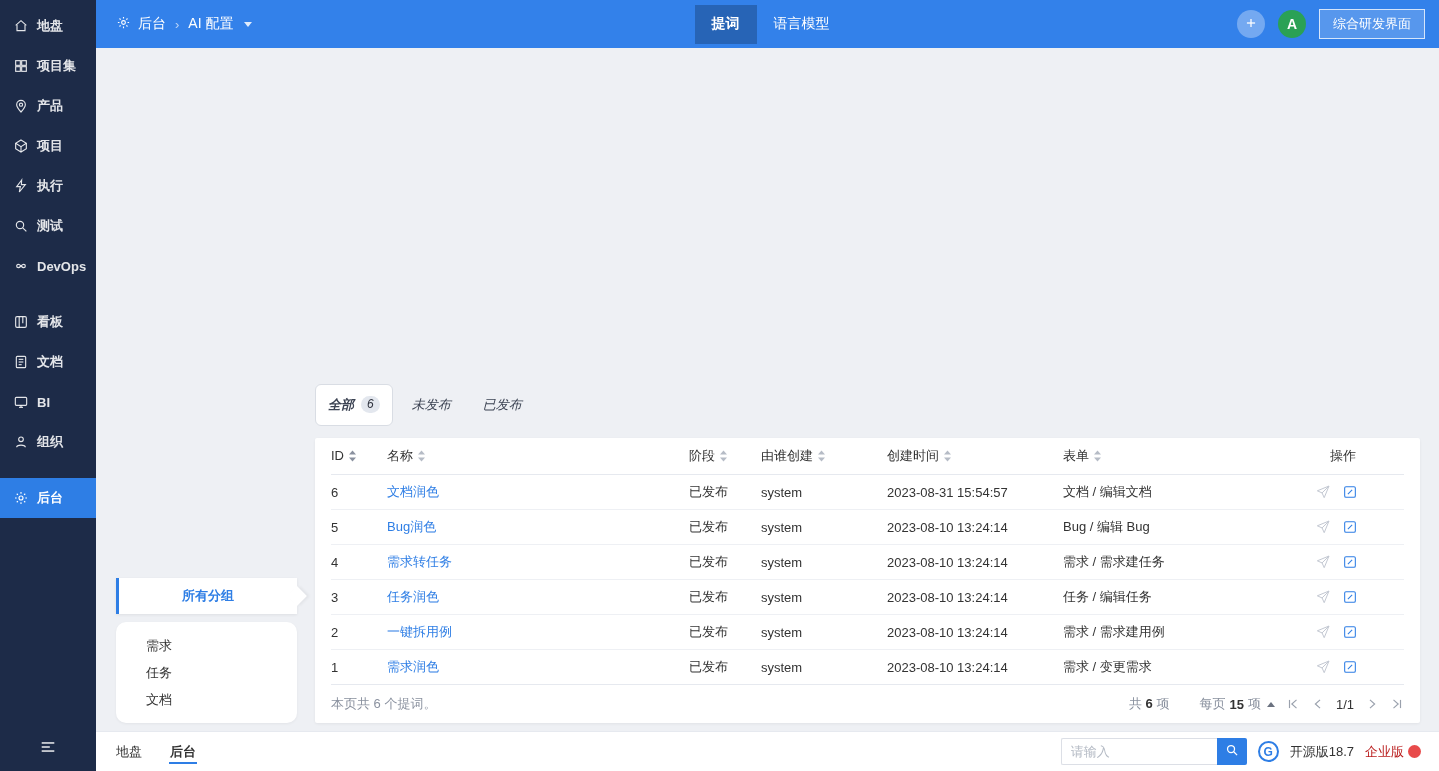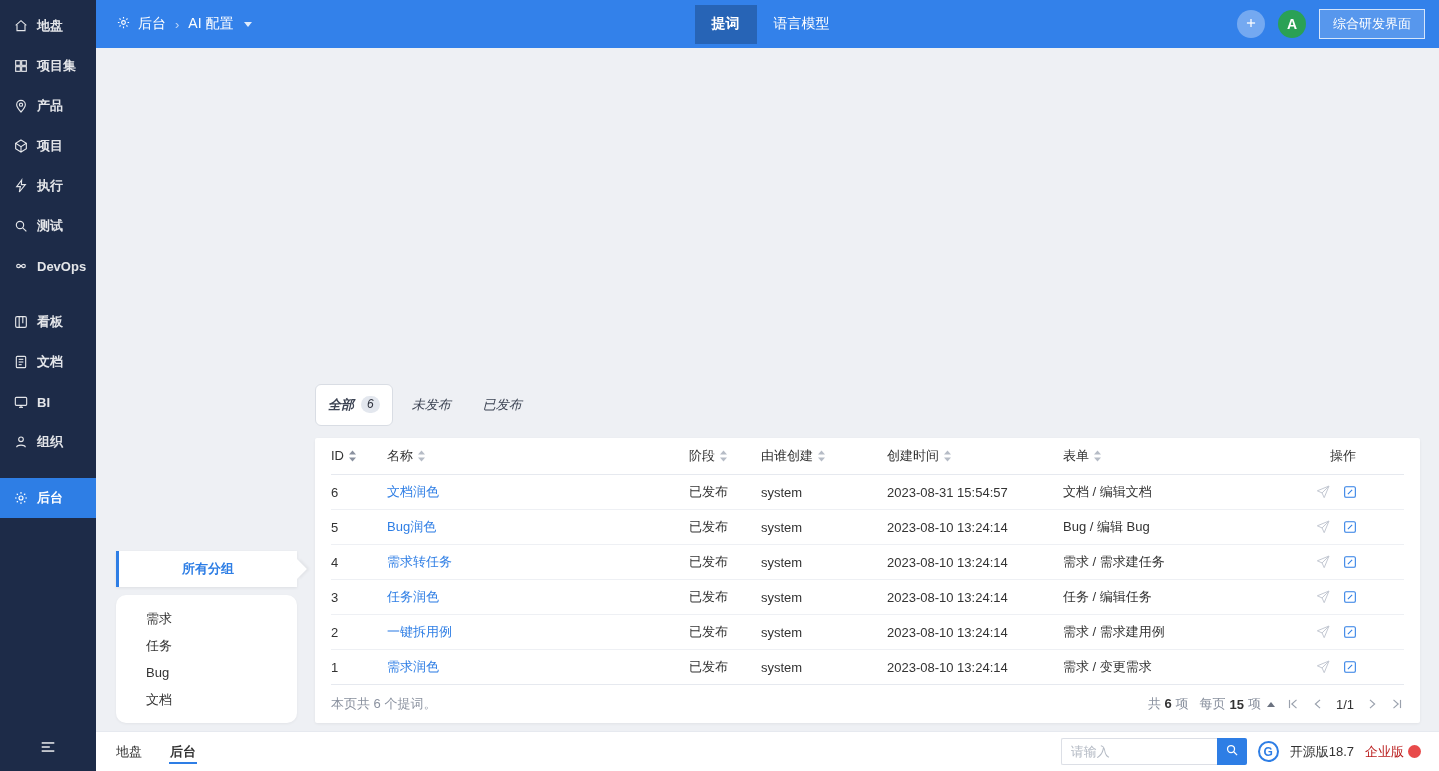--- a/index.html
+++ b/index.html
@@ -58,21 +58,21 @@
   a.name-link { color:#2e7ee5; text-decoration:none; cursor:pointer; }
   th.col-actions { text-align:right; padding-right:48px; }
   .actions-cell { display:flex; justify-content:flex-end; align-items:center; gap:11px; padding-right:46px; }
   .icon-btn { display:flex; align-items:center; cursor:pointer; }
 
   .table-footer { display:flex; align-items:center; justify-content:space-between; height:38px; color:#8a919f; font-size:13px; }
   .pager { display:flex; align-items:center; gap:11px; }
   .pager b, .table-footer b { color:#333; font-weight:700; }
   .pager-btn { color:#9aa1ad; display:flex; align-items:center; cursor:pointer; }
   .page-indicator { color:#333; }
-  .perpage { display:flex; align-items:center; gap:4px; cursor:pointer; }
+  .perpage { display:flex; align-items:center; gap:4px; cursor:pointer;margin-left:19px; }
   .caret-up { width:0; height:0; border-left:4px solid transparent; border-right:4px solid transparent; border-bottom:5px solid #6b7280; margin-left:2px; }
 
   
   .bottombar { height:40px; background:#fff; border-top:1px solid #e6e9ef; display:flex; align-items:center; padding:0 18px 0 6px; flex-shrink:0; }
   .bottom-tabs { display:flex; height:100%; }
   .bottom-tab { padding:0 14px; display:flex; align-items:center; cursor:pointer; color:#333; position:relative; font-size:13px; }
   .bottom-tab.active { font-weight:700; }
   .bottom-tab.active::after { content:""; position:absolute; left:13px; right:13px; bottom:7px; height:2px; background:#2e7ee5; }
   .bottom-right { margin-left:auto; display:flex; align-items:center; gap:11px; }
   .search-group { display:flex; }
@@ -259,21 +259,20 @@
 
     <div class="content">
 
       <div class="group-panel">
         <div class="group-all">
           <span>所有分组</span>
         </div>
         <ul class="group-list">
           <li>需求</li>
           <li>任务</li>
-          <li>Bug</li>
           <li>文档</li>
         </ul>
       </div>
 
       <div class="list-area">
 
         <div class="filter-tabs">
           <div class="filter-tab active">
             <span>全部</span>
             <span class="badge">6</span>

